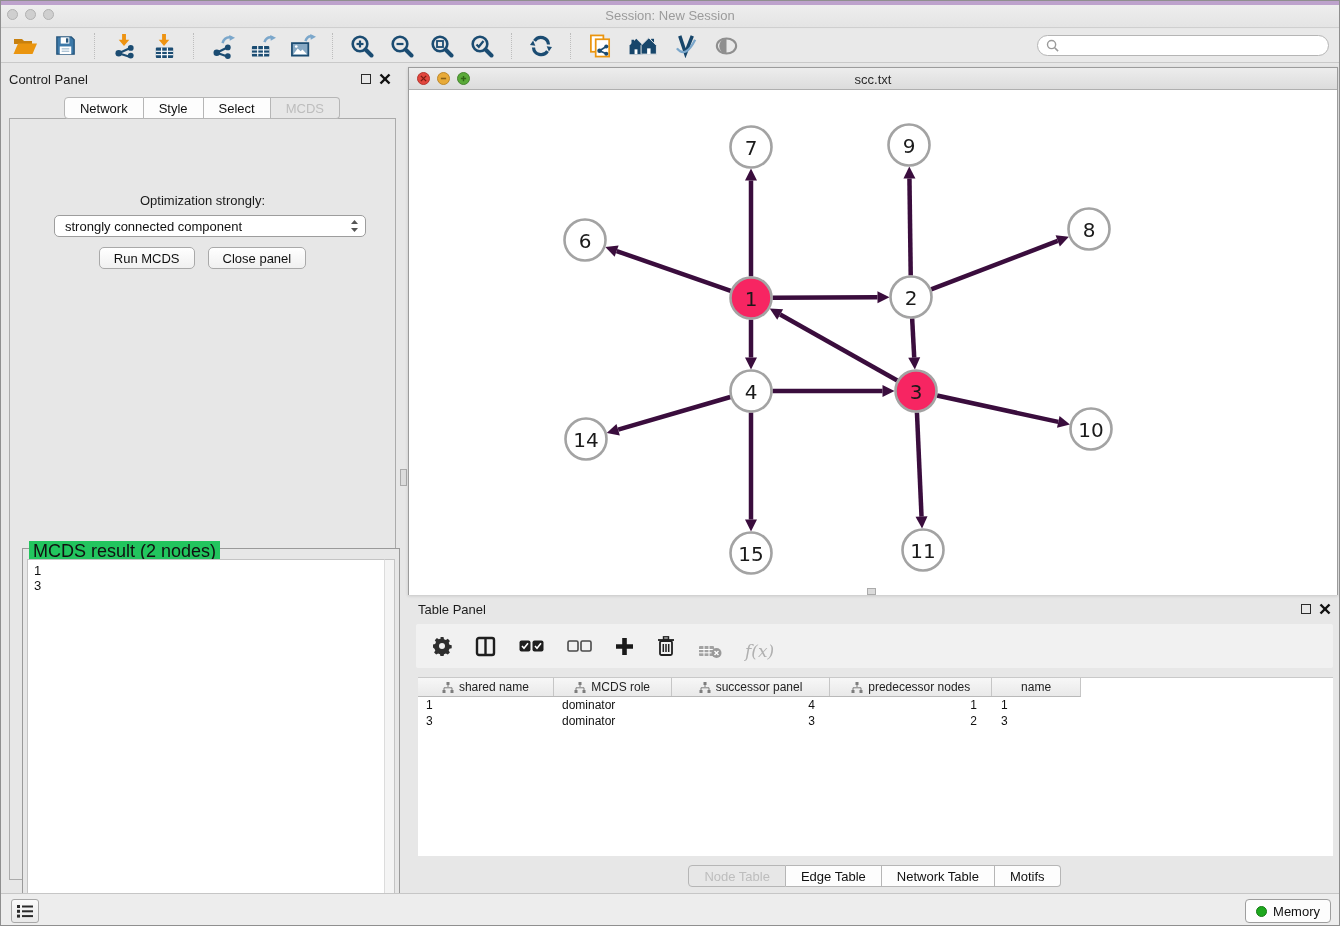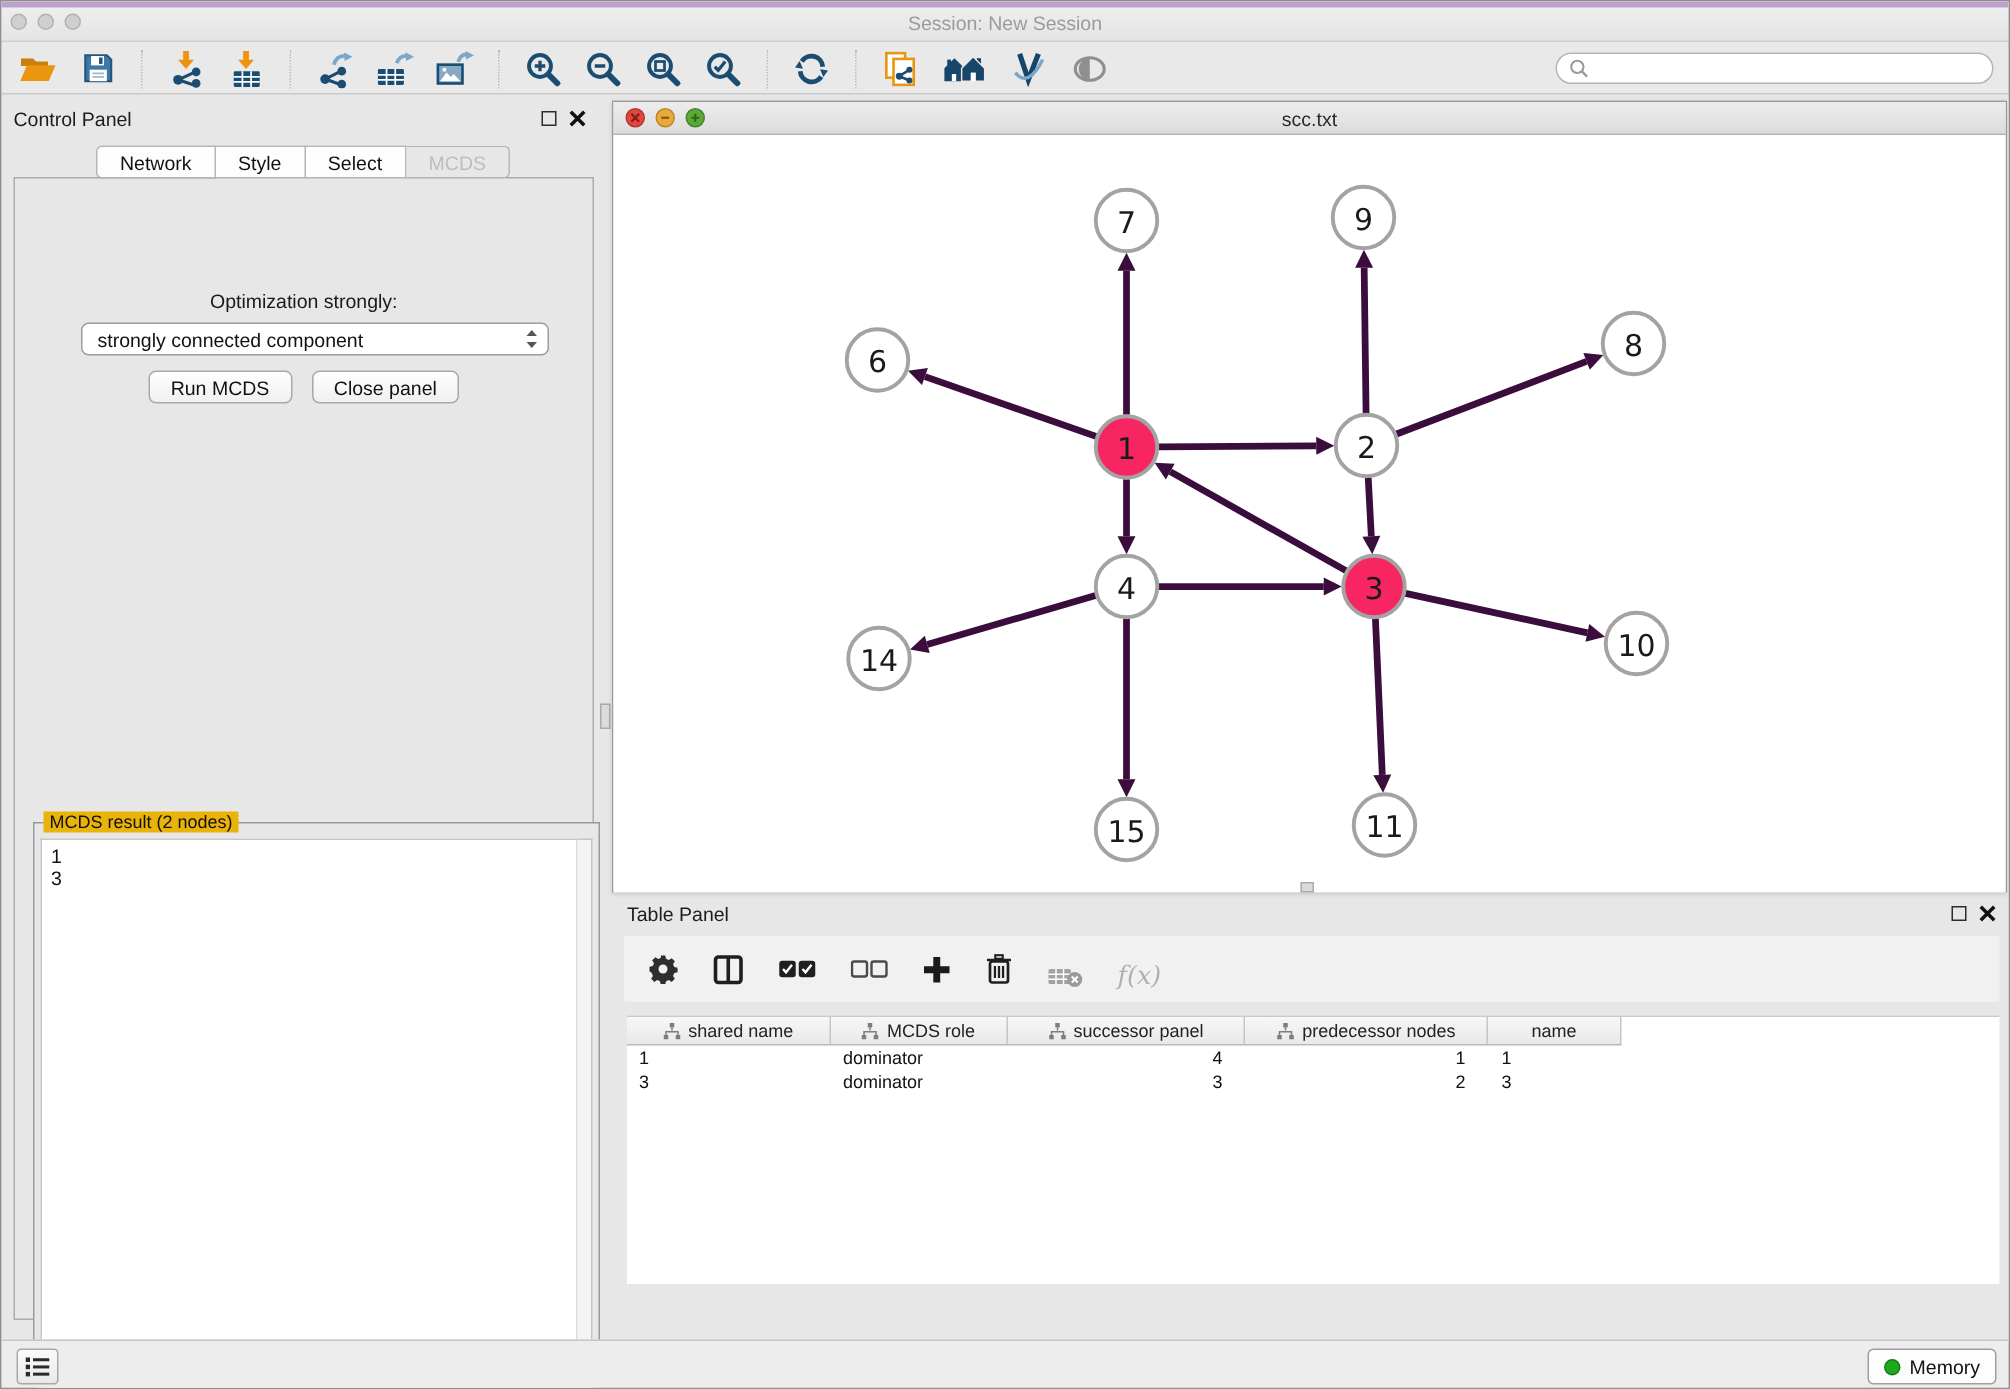--- a/index.html
+++ b/index.html
@@ -43,22 +43,22 @@
   .opt-label{position:absolute;left:0;top:74px;width:100%;text-align:center;font-size:13px;color:#1a1a1a;}
   .combo{position:absolute;left:44px;top:96px;width:312px;height:22px;background:#fff;
      border:1px solid #9d9d9d;border-radius:5px;display:flex;align-items:center;
      padding:0 6px 0 10px;font-size:13px;color:#111;cursor:pointer;}
   .combo .cval{flex:1;}
   .btn-row{position:absolute;left:0;top:128px;width:100%;display:flex;justify-content:center;gap:13px;}
   .pbtn{height:22px;padding:0 14px;font-size:13px;color:#111;background:linear-gradient(#ffffff,#f0f0f0);
      border:1px solid #a9a9a9;border-radius:5px;display:flex;align-items:center;cursor:pointer;}
   .result-group{position:absolute;left:12px;top:429px;width:378px;height:384px;
      border:1px solid #9a9a9a;background:#e7e7e7;}
-  .result-legend{position:absolute;left:6px;top:-8px;background:#eab308;padding:0 4px;
-     font-size:12px;color:#111;}
+  .result-legend{position:absolute;left:6px;top:-8px;background:#22c55e;padding:0 4px;
+     font-size:18px;color:#111;}
   .result-text{position:absolute;left:4px;top:10px;right:15px;bottom:4px;background:#fff;
      border:1px solid #c4c4c4;border-right:none;font-size:13px;color:#111;
      padding:3px 6px;white-space:pre;overflow:hidden;}
   .result-scroll{position:absolute;top:10px;right:4px;bottom:4px;width:11px;background:#f4f4f4;
      border:1px solid #c4c4c4;border-left:1px solid #dcdcdc;}
   
   .netwin{position:absolute;left:407px;top:3px;width:930px;height:528px;background:#fff;
      border:1px solid #9c9c9c;box-shadow:0 1px 3px rgba(0,0,0,.15);}
   .netwin-head{position:absolute;left:0;top:0;width:100%;height:22px;
      background:linear-gradient(#ededed,#dcdcdc);border-bottom:1px solid #afafaf;}
@@ -500,20 +500,26 @@
             </div>
             <div class="dt-row">
               <div class="dt-cell" style="width: 136px;">3</div>
               <div class="dt-cell" style="width: 118px;">dominator</div>
               <div class="dt-cell num" style="width: 159px;">3</div>
               <div class="dt-cell num" style="width: 162px;">2</div>
               <div class="dt-cell" style="width: 88px;">3</div>
             </div>
           </div>
       </div>
+      <div class="ttabs" id="t-tabs">
+          <div class="tabbtn active">Node Table</div>
+          <div class="tabbtn">Edge Table</div>
+          <div class="tabbtn">Network Table</div>
+          <div class="tabbtn">Motifs</div>
+        </div>
     </div>
   </div>
 
   <div class="statusbar">
     <span class="list-btn">
       <svg width="16" height="14" viewBox="0 0 16 14">
         <g fill="#2a2a2a">
           <rect x="0" y="1" width="3" height="3"></rect>
             <rect x="5" y="1.5" width="11" height="2"></rect>
           <rect x="0" y="5.8" width="3" height="3"></rect>

